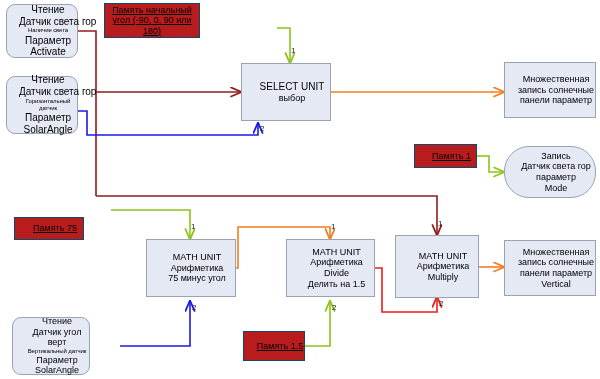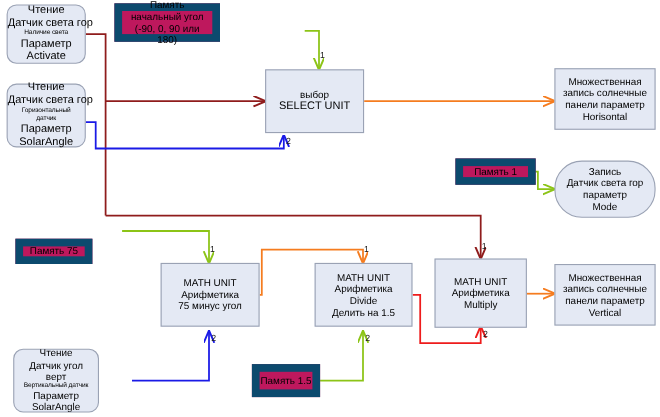--- a/index.html
+++ b/index.html
@@ -28,26 +28,28 @@
     background: #e4e9f4;
     border: 1px solid #9aa2b4;
     text-align: center;
     color: #000000;
     line-height: 1.18;
     display: flex;
     flex-direction: column;
     justify-content: center;
     align-items: center;
     z-index: 3;
+    padding-left: 12px;
   }
   .node.rounded { border-radius: 9px; }
   .node.mem {
-    background: #be185d;
-    border: 7px solid #0c4a6e;
+    background: #b91c1c;
+    border: 1px solid #0c4a6e;
     border-radius: 0;
+    text-decoration: underline;
   }
   .node .l {
     display: block;
     width: 100%;
     white-space: nowrap;
   }
   .node .wrap { white-space: normal; }
   .t10 { font-size: 10px; }
   .t9  { font-size: 9px; }
   .t6  { font-size: 6px; letter-spacing: -0.1px; }
@@ -126,32 +128,31 @@
   <div class="node rounded" style="left:6px; top:76px; width:72px; height:58px;">
     <span class="l t10">Чтение</span>
     <span class="l t10">Датчик света гор</span>
     <span class="l t6">Горизонтальный</span>
     <span class="l t6">датчик</span>
     <span class="l t10">Параметр</span>
     <span class="l t10 b">SolarAngle</span>
   </div>
 
   <div class="node" style="left:241px; top:63px; width:90px; height:58px;">
+    <span class="l t10">SELECT UNIT</span>
     <span class="l t9">выбор</span>
-    <span class="l t10">SELECT UNIT</span>
   </div>
 
   <div class="node" style="left:504px; top:62px; width:92px; height:56px;">
     <span class="l t9">Множественная</span>
     <span class="l t9">запись солнечные</span>
     <span class="l t9">панели параметр</span>
-    <span class="l t9 b">Horisontal</span>
-  </div>
-
-  <div class="node mem" style="left:414px; top:144px; width:73px; height:24px;">
+  </div>
+
+  <div class="node mem" style="left:414px; top:144px; width:63px; height:24px;">
     <span class="l t9">Память 1</span>
   </div>
 
   <div class="node" style="left:504px; top:146px; width:92px; height:52px;border-radius:25px;">
     <span class="l t9">Запись</span>
     <span class="l t9">Датчик света гор</span>
     <span class="l t9">параметр</span>
     <span class="l t9 b">Mode</span>
   </div>
 
@@ -178,21 +179,21 @@
     <span class="l t9 b">Multiply</span>
   </div>
 
   <div class="node" style="left:504px; top:240px; width:92px; height:56px;">
     <span class="l t9">Множественная</span>
     <span class="l t9">запись солнечные</span>
     <span class="l t9">панели параметр</span>
     <span class="l t9 b">Vertical</span>
   </div>
 
-  <div class="node mem" style="left:229px; top:331px; width:62px; height:30px;align-items:flex-end;">
+  <div class="node mem" style="left:243px; top:331px; width:62px; height:30px;align-items:flex-end;">
     <span class="l t9">Память 1.5</span>
   </div>
 
   <div class="node rounded" style="left:12px; top:317px; width:78px; height:58px;">
     <span class="l t9">Чтение</span>
     <span class="l t9">Датчик угол</span>
     <span class="l t9">верт</span>
     <span class="l t6">Вертикальный датчик</span>
     <span class="l t9">Параметр</span>
     <span class="l t9 b">SolarAngle</span>

